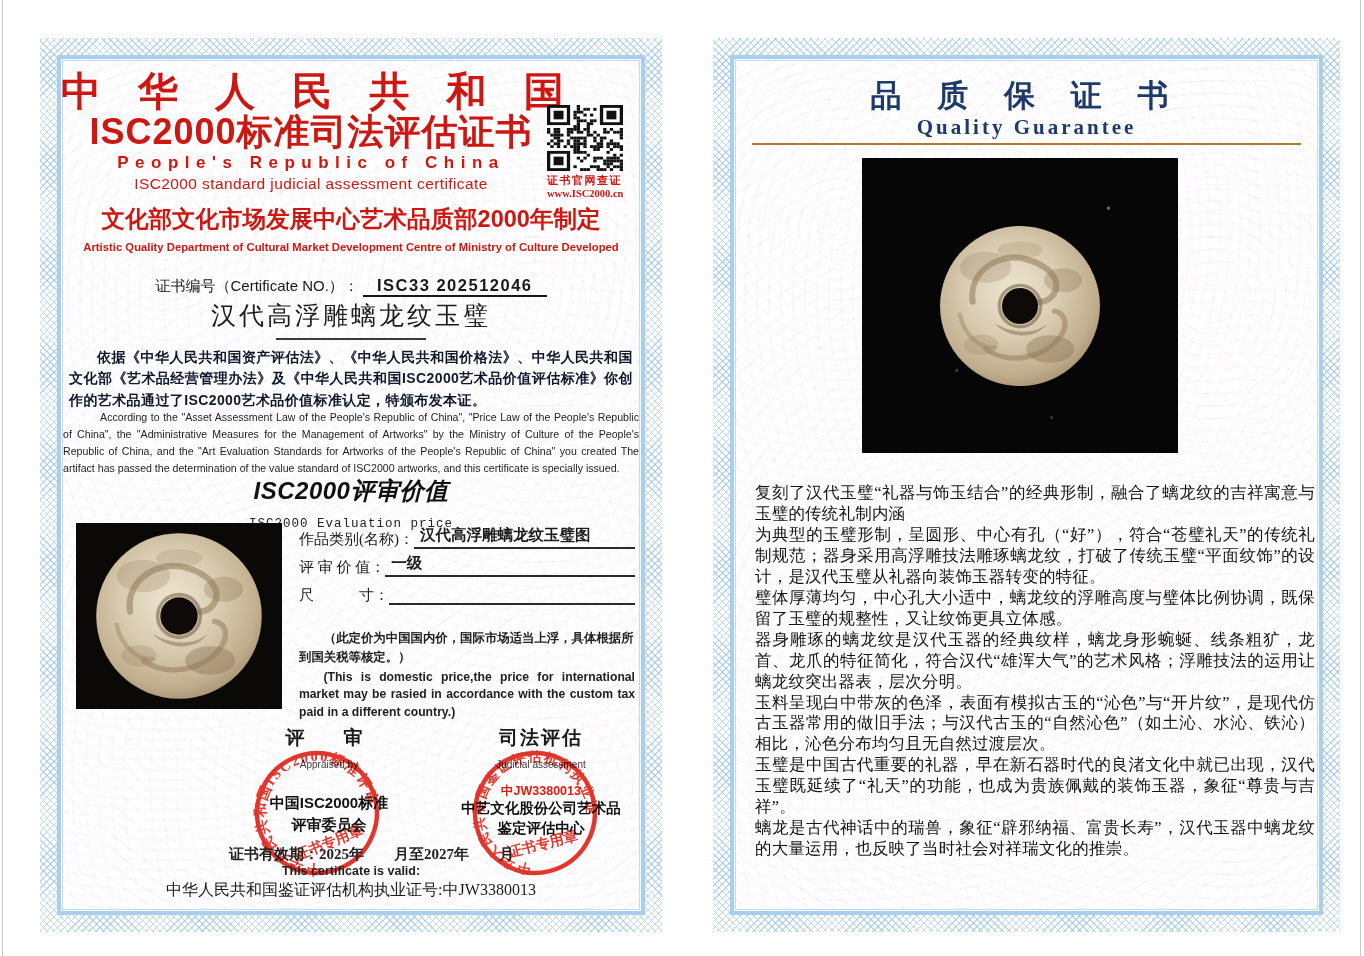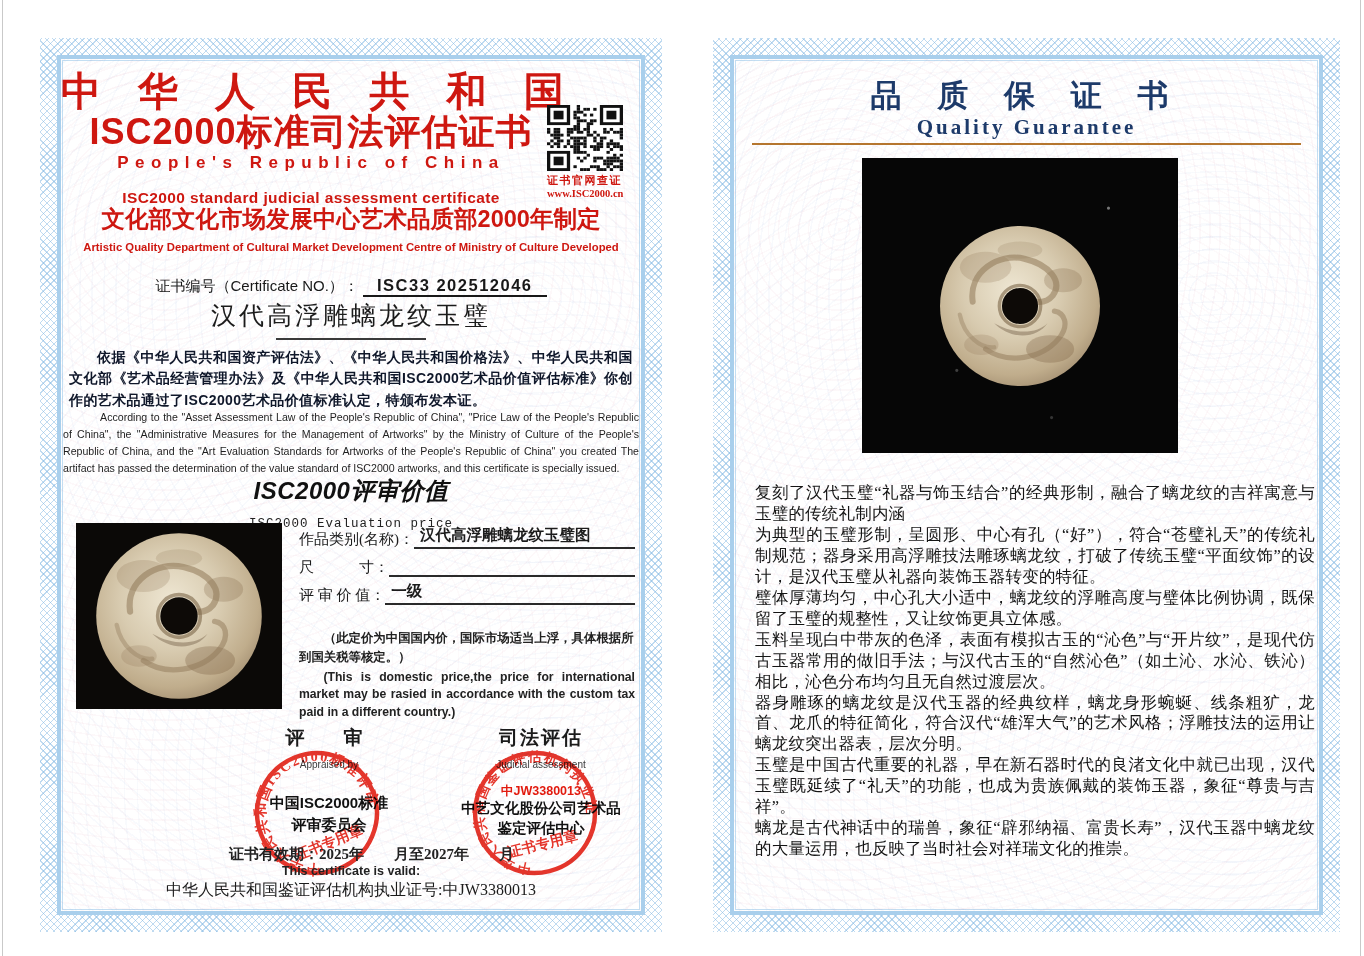--- a/index.html
+++ b/index.html
@@ -33,21 +33,21 @@
       repeating-radial-gradient(circle at 40% 70%, rgba(214,140,160,0.045) 0 1.5px, transparent 1.5px 11px),
       repeating-radial-gradient(circle at 85% 85%, rgba(130,160,210,0.05) 0 1.5px, transparent 1.5px 13px);
   }
   .inner > div, .inner > p, .inner > svg{position:absolute;z-index:1;margin:0;}
 
   
   .hdr{left:0;right:80px;top:12px;text-align:center;color:#ce1710;}
   .h-cn1{font-size:40px;font-weight:bold;letter-spacing:13px;line-height:1.0;white-space:nowrap;}
   .h-cn2{font-size:36px;font-weight:bold;letter-spacing:1px;line-height:1.15;white-space:nowrap;}
   .h-en1{font-size:17px;font-weight:bold;letter-spacing:6.5px;margin-top:1px;white-space:nowrap;}
-  .h-en2{font-size:15.5px;font-weight:bold;letter-spacing:0.4px;margin-top:16px;white-space:nowrap;}
+  .h-en2{font-size:15.5px;font-weight:normal;letter-spacing:0.4px;margin-top:2px;white-space:nowrap;}
   .issuer-cn{left:0;right:0;top:144px;text-align:center;color:#ce1710;font-weight:bold;font-size:23.5px;letter-spacing:0;white-space:nowrap;}
   .issuer-en{left:0;right:0;top:182px;text-align:center;color:#ce1710;font-weight:bold;font-size:11.3px;white-space:nowrap;}
 
   .qr-block{right:12px;top:46px;width:82px;text-align:left;}
   .qr{width:76px;height:66px;background:#fff;}
   .qr-cap{color:#ce1710;font-weight:bold;font-size:11px;letter-spacing:1.5px;margin-top:2px;font-family:"Liberation Serif",serif;white-space:nowrap;}
   .qr-url{color:#ce1710;font-weight:bold;font-size:10.5px;letter-spacing:0;font-family:"Liberation Serif",serif;white-space:nowrap;}
 
   .certno{left:0;right:0;top:217px;text-align:center;color:#181818;font-size:15px;white-space:nowrap;}
   .certno .val{font-size:16.5px;font-weight:bold;letter-spacing:1.5px;border-bottom:2px solid #181818;padding:0 14px 1px 14px;}
@@ -339,26 +339,26 @@
           <use href="#jadeDisc"></use>
         </svg>
     </div>
 
     <div class="fields">
       <div class="frow">
         <span class="flabel">作品类别(名称)：</span>
         <span class="fval">汉代高浮雕螭龙纹玉璧图</span>
       </div>
       <div class="frow">
+        <span class="flabel">评 审 价 值：</span>
+        <span class="fval">一级</span>
+      </div>
+      <div class="frow">
         <span class="flabel">尺　　　寸：</span>
         <span class="fval"></span>
-      </div>
-      <div class="frow">
-        <span class="flabel">评 审 价 值：</span>
-        <span class="fval">一级</span>
       </div>
     </div>
 
     <p class="note-cn">（此定价为中国国内价，国际市场适当上浮，具体根据所到国关税等核定。）</p>
     <p class="note-en">(This is domestic price,the price for international market may be rasied in accordance with the custom tax paid in a different country.)</p>
 
     <div class="so-title-l">评　审</div>
     <div class="so-title-r">司法评估</div>
     <div class="so-sub-l">Appraised by</div>
     <div class="so-sub-r">Judicial assessment</div>
@@ -410,19 +410,19 @@
     <div class="photo photo-right">
       <svg class="disc-r" viewBox="0 0 200 200">
           <use href="#jadeDisc"></use>
         </svg>
     </div>
 
     <div class="g-body">
       <div class="para">复刻了汉代玉璧“礼器与饰玉结合”的经典形制，融合了螭龙纹的吉祥寓意与玉璧的传统礼制内涵</div>
       <div class="para">为典型的玉璧形制，呈圆形、中心有孔（“好”），符合“苍璧礼天”的传统礼制规范；器身采用高浮雕技法雕琢螭龙纹，打破了传统玉璧“平面纹饰”的设计，是汉代玉璧从礼器向装饰玉器转变的特征。</div>
       <div class="para">璧体厚薄均匀，中心孔大小适中，螭龙纹的浮雕高度与璧体比例协调，既保留了玉璧的规整性，又让纹饰更具立体感。</div>
+      <div class="para">器身雕琢的螭龙纹是汉代玉器的经典纹样，螭龙身形蜿蜒、线条粗犷，龙首、龙爪的特征简化，符合汉代“雄浑大气”的艺术风格；浮雕技法的运用让螭龙纹突出器表，层次分明。</div>
       <div class="para">玉料呈现白中带灰的色泽，表面有模拟古玉的“沁色”与“开片纹”，是现代仿古玉器常用的做旧手法；与汉代古玉的“自然沁色”（如土沁、水沁、铁沁）相比，沁色分布均匀且无自然过渡层次。</div>
-      <div class="para">器身雕琢的螭龙纹是汉代玉器的经典纹样，螭龙身形蜿蜒、线条粗犷，龙首、龙爪的特征简化，符合汉代“雄浑大气”的艺术风格；浮雕技法的运用让螭龙纹突出器表，层次分明。</div>
       <div class="para">玉璧是中国古代重要的礼器，早在新石器时代的良渚文化中就已出现，汉代玉璧既延续了“礼天”的功能，也成为贵族佩戴的装饰玉器，象征“尊贵与吉祥”。</div>
       <div class="para">螭龙是古代神话中的瑞兽，象征“辟邪纳福、富贵长寿”，汉代玉器中螭龙纹的大量运用，也反映了当时社会对祥瑞文化的推崇。</div>
     </div>
   </div>
 </div>
 
 </body></html>

